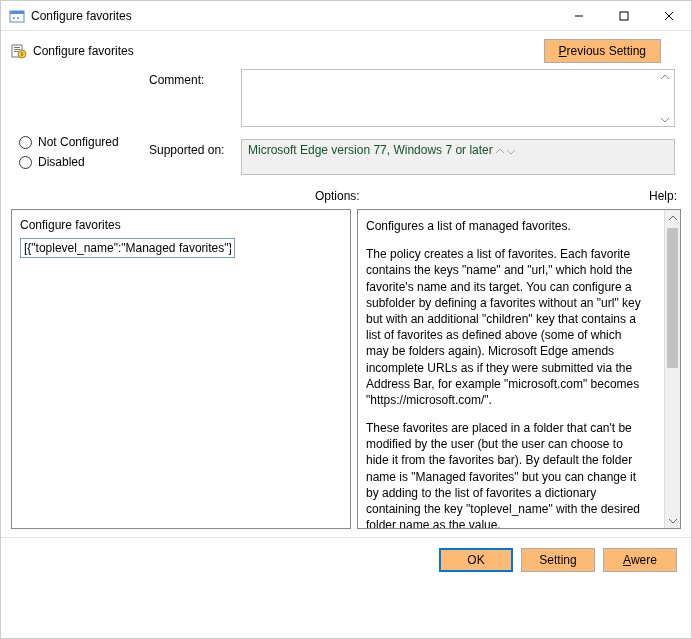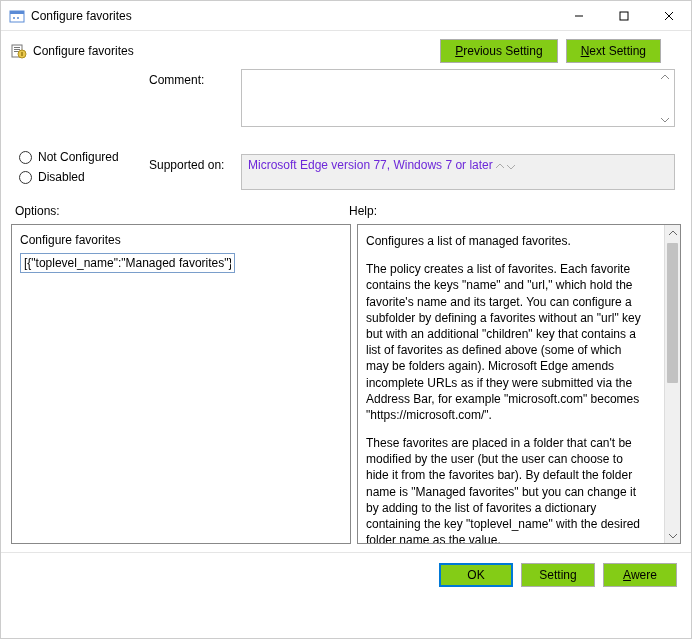--- a/index.html
+++ b/index.html
@@ -36,55 +36,55 @@
   
   .header-row {
     display: flex;
     align-items: center;
     padding: 8px 10px 6px 10px;
   }
   .header-row .policy-icon { width:16px; height:16px; margin-right: 6px; }
   .header-row .policy-title { flex: 1; font-size: 12px; }
   .nav-buttons { display: flex; gap: 8px; margin-right: 20px; }
   .btn {
-    background: #84cc16;
+    background: #fdba74;
     border: 1px solid #adadad;
     padding: 4px 14px;
     font-size: 12px;
     font-family: inherit;
     cursor: default;
   }
   .btn.default { border: 2px solid #0078d7; padding: 3px 13px; }
   .key { text-decoration: underline; }
   
   .config-area { padding: 0 10px 10px 18px; display: flex; align-items: flex-end; }
   .radio-col { width: 130px; padding-top: 6px; }
   .radio-row { display: flex; align-items: center; margin: 6px 0; }
   .radio { width: 13px; height: 13px; border: 1px solid #333; border-radius: 50%; margin-right: 6px; position: relative; background:#fff;}
   .radio.checked::after { content:""; position:absolute; width:7px; height:7px; background:#333; border-radius:50%; left:2px; top:2px;}
-  .field-col { flex: 1; display: grid; grid-template-columns: 92px 1fr; row-gap: 27px; align-items: start; padding-right: 6px;}
+  .field-col { flex: 1; display: grid; grid-template-columns: 92px 1fr; row-gap: 12px; align-items: start; padding-right: 6px;}
   .field-label { padding-top: 4px; }
   .multiline-box {
     border: 1px solid #c0c0c0;
     background: #fff;
     height: 58px;
     position: relative;
   }
   .multiline-box .spin { position:absolute; right:2px; width:14px; height:10px; display:flex; align-items:center; justify-content:center; color:#777;}
   .spin.up{top:2px;} .spin.down{bottom:2px;}
   .supported-box {
     border: 1px solid #c0c0c0;
     background: #f0f0f0;
     height: 36px;
     padding: 3px 20px 3px 6px;
-    color:#6d28d9;
+    color:#14532d;
     position: relative;
   }
   
-  .labels-row { display:flex; padding: 4px 14px 6px 14px; }
+  .labels-row { display:flex; padding: 4px 14px 6px 14px; justify-content: flex-end; }
   .labels-row .left { width: 334px; }
   
   .panels { display:flex; gap:6px; padding: 0 10px; height: 320px;}
   .panel {
     border: 1px solid #888;
     background: #fff;
     flex:1;
     position: relative;
     overflow: hidden;
   }
@@ -154,21 +154,20 @@
       <rect x="3" y="4" width="6" height="1" fill="#777"></rect>
       <rect x="3" y="6" width="6" height="1" fill="#777"></rect>
       <rect x="3" y="8" width="6" height="1" fill="#777"></rect>
       <circle cx="11" cy="11" r="4" fill="#e9c84e" stroke="#b09020"></circle>
       <rect x="10" y="9" width="2" height="4" fill="#b09020"></rect>
     </svg>
   </span>
   <span class="policy-title">Configure favorites</span>
   <div class="nav-buttons">
     <button class="btn"><span class="key">P</span><span>revious Setting</span></button>
-    <button class="btn"><span class="key">N</span><span>ext Setting</span></button>
   </div>
 </div>
 
 <div class="config-area">
   <div class="radio-col">
     <div class="radio-row">
       <span class="radio"></span>
       <span>Not Configured</span>
     </div>
     <div class="radio-row">

